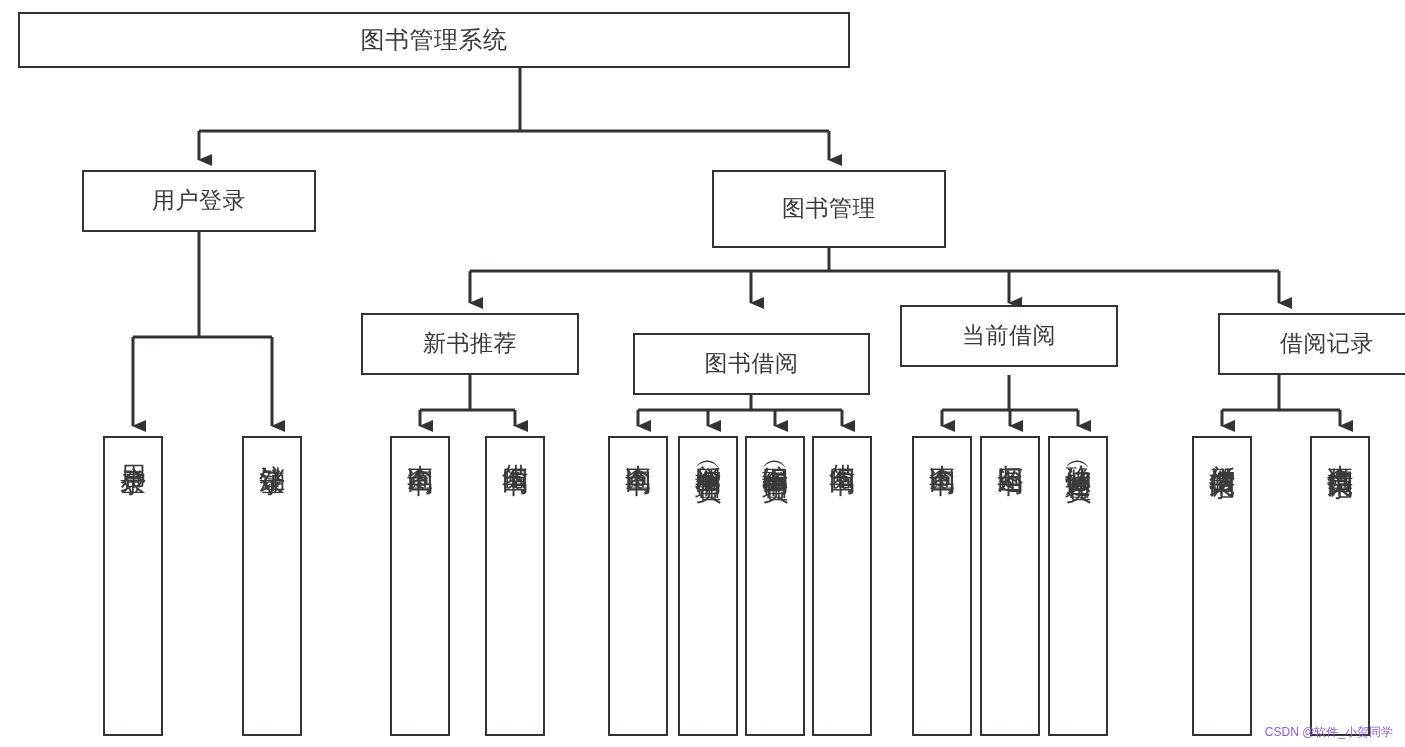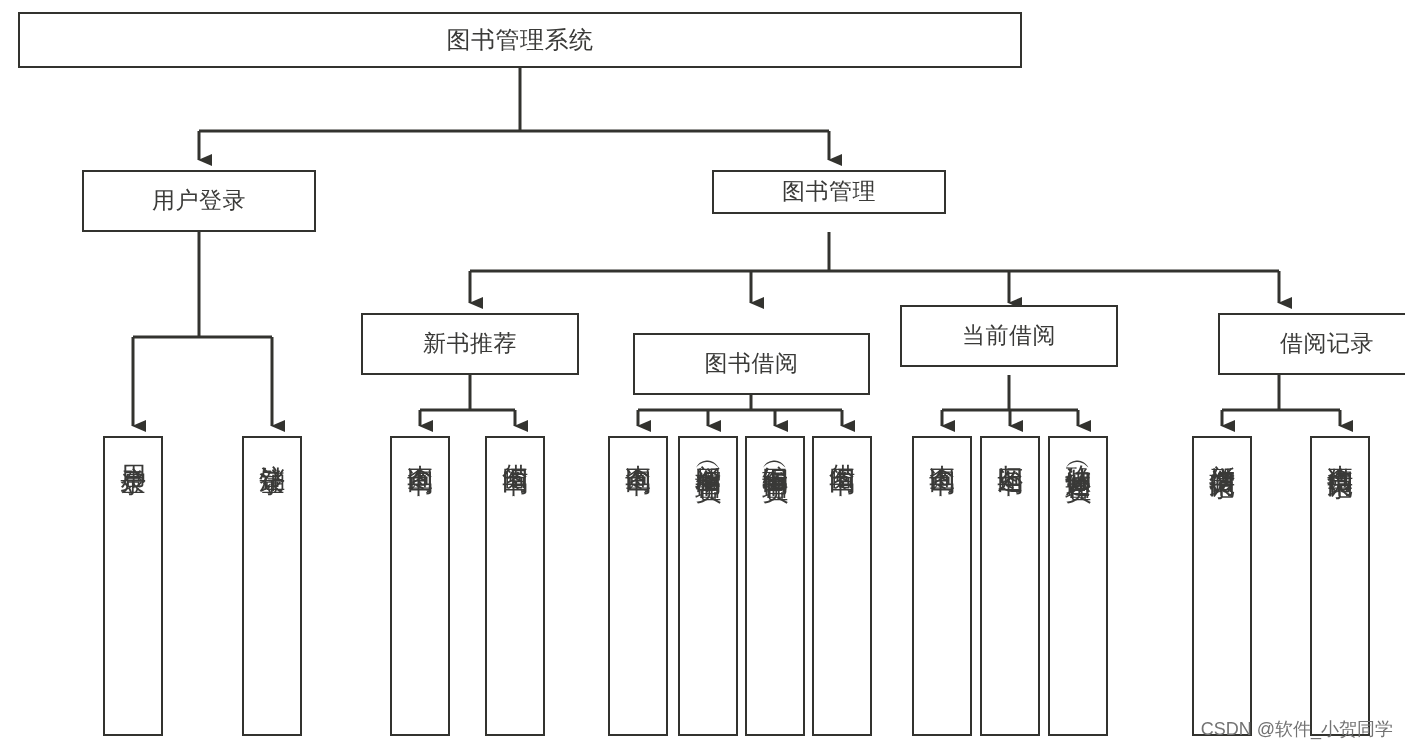--- a/index.html
+++ b/index.html
@@ -57,22 +57,22 @@
     white-space: nowrap;
     padding-top: 6px;
   }
   #root-node .node-label {
     font-size: 24px;
   }
   #watermark {
     position: absolute;
     right: 12px;
     bottom: 6px;
-    font-size: 18px;
-    color: #737373;
+    font-size: 12px;
+    color: #8b5cf6;
     z-index: 5;
     white-space: nowrap;
     font-family: "Liberation Sans", "DejaVu Sans", sans-serif;
   }
 </style>
 </head>
 <body>
 
 <div id="diagram-root">
 
@@ -123,28 +123,28 @@
       <path d="M 1010 410 L 1010 426" marker-end="url(#arrow)"></path>
       <path d="M 1078 410 L 1078 426" marker-end="url(#arrow)"></path>
 
       <path d="M 1279 375 L 1279 410"></path>
       <path d="M 1222 410 L 1340 410"></path>
       <path d="M 1222 410 L 1222 426" marker-end="url(#arrow)"></path>
       <path d="M 1340 410 L 1340 426" marker-end="url(#arrow)"></path>
     </g>
   </svg>
 
-  <div class="node horizontal" id="root-node" style="left:18px; top:12px; width:1004px; height:56px;">
+  <div class="node horizontal" id="root-node" style="left:18px; top:12px; width:832px; height:56px;">
     <span class="node-label">图书管理系统</span>
   </div>
 
   <div class="node horizontal" style="left:82px; top:170px; width:234px; height:62px;">
     <span class="node-label">用户登录</span>
   </div>
-  <div class="node horizontal" style="left:712px; top:170px; width:234px; height:44px;justify-content:center;">
+  <div class="node horizontal" style="left:712px; top:170px; width:234px; height:78px;justify-content:center;">
     <span class="node-label">图书管理</span>
   </div>
 
   <div class="node horizontal" style="left:361px; top:313px; width:218px; height:62px;">
     <span class="node-label">新书推荐</span>
   </div>
   <div class="node horizontal" style="left:633px; top:313px; width:237px; height:62px;margin-top:20px;">
     <span class="node-label">图书借阅</span>
   </div>
   <div class="node horizontal" style="left:900px; top:305px; width:218px; height:62px;">

